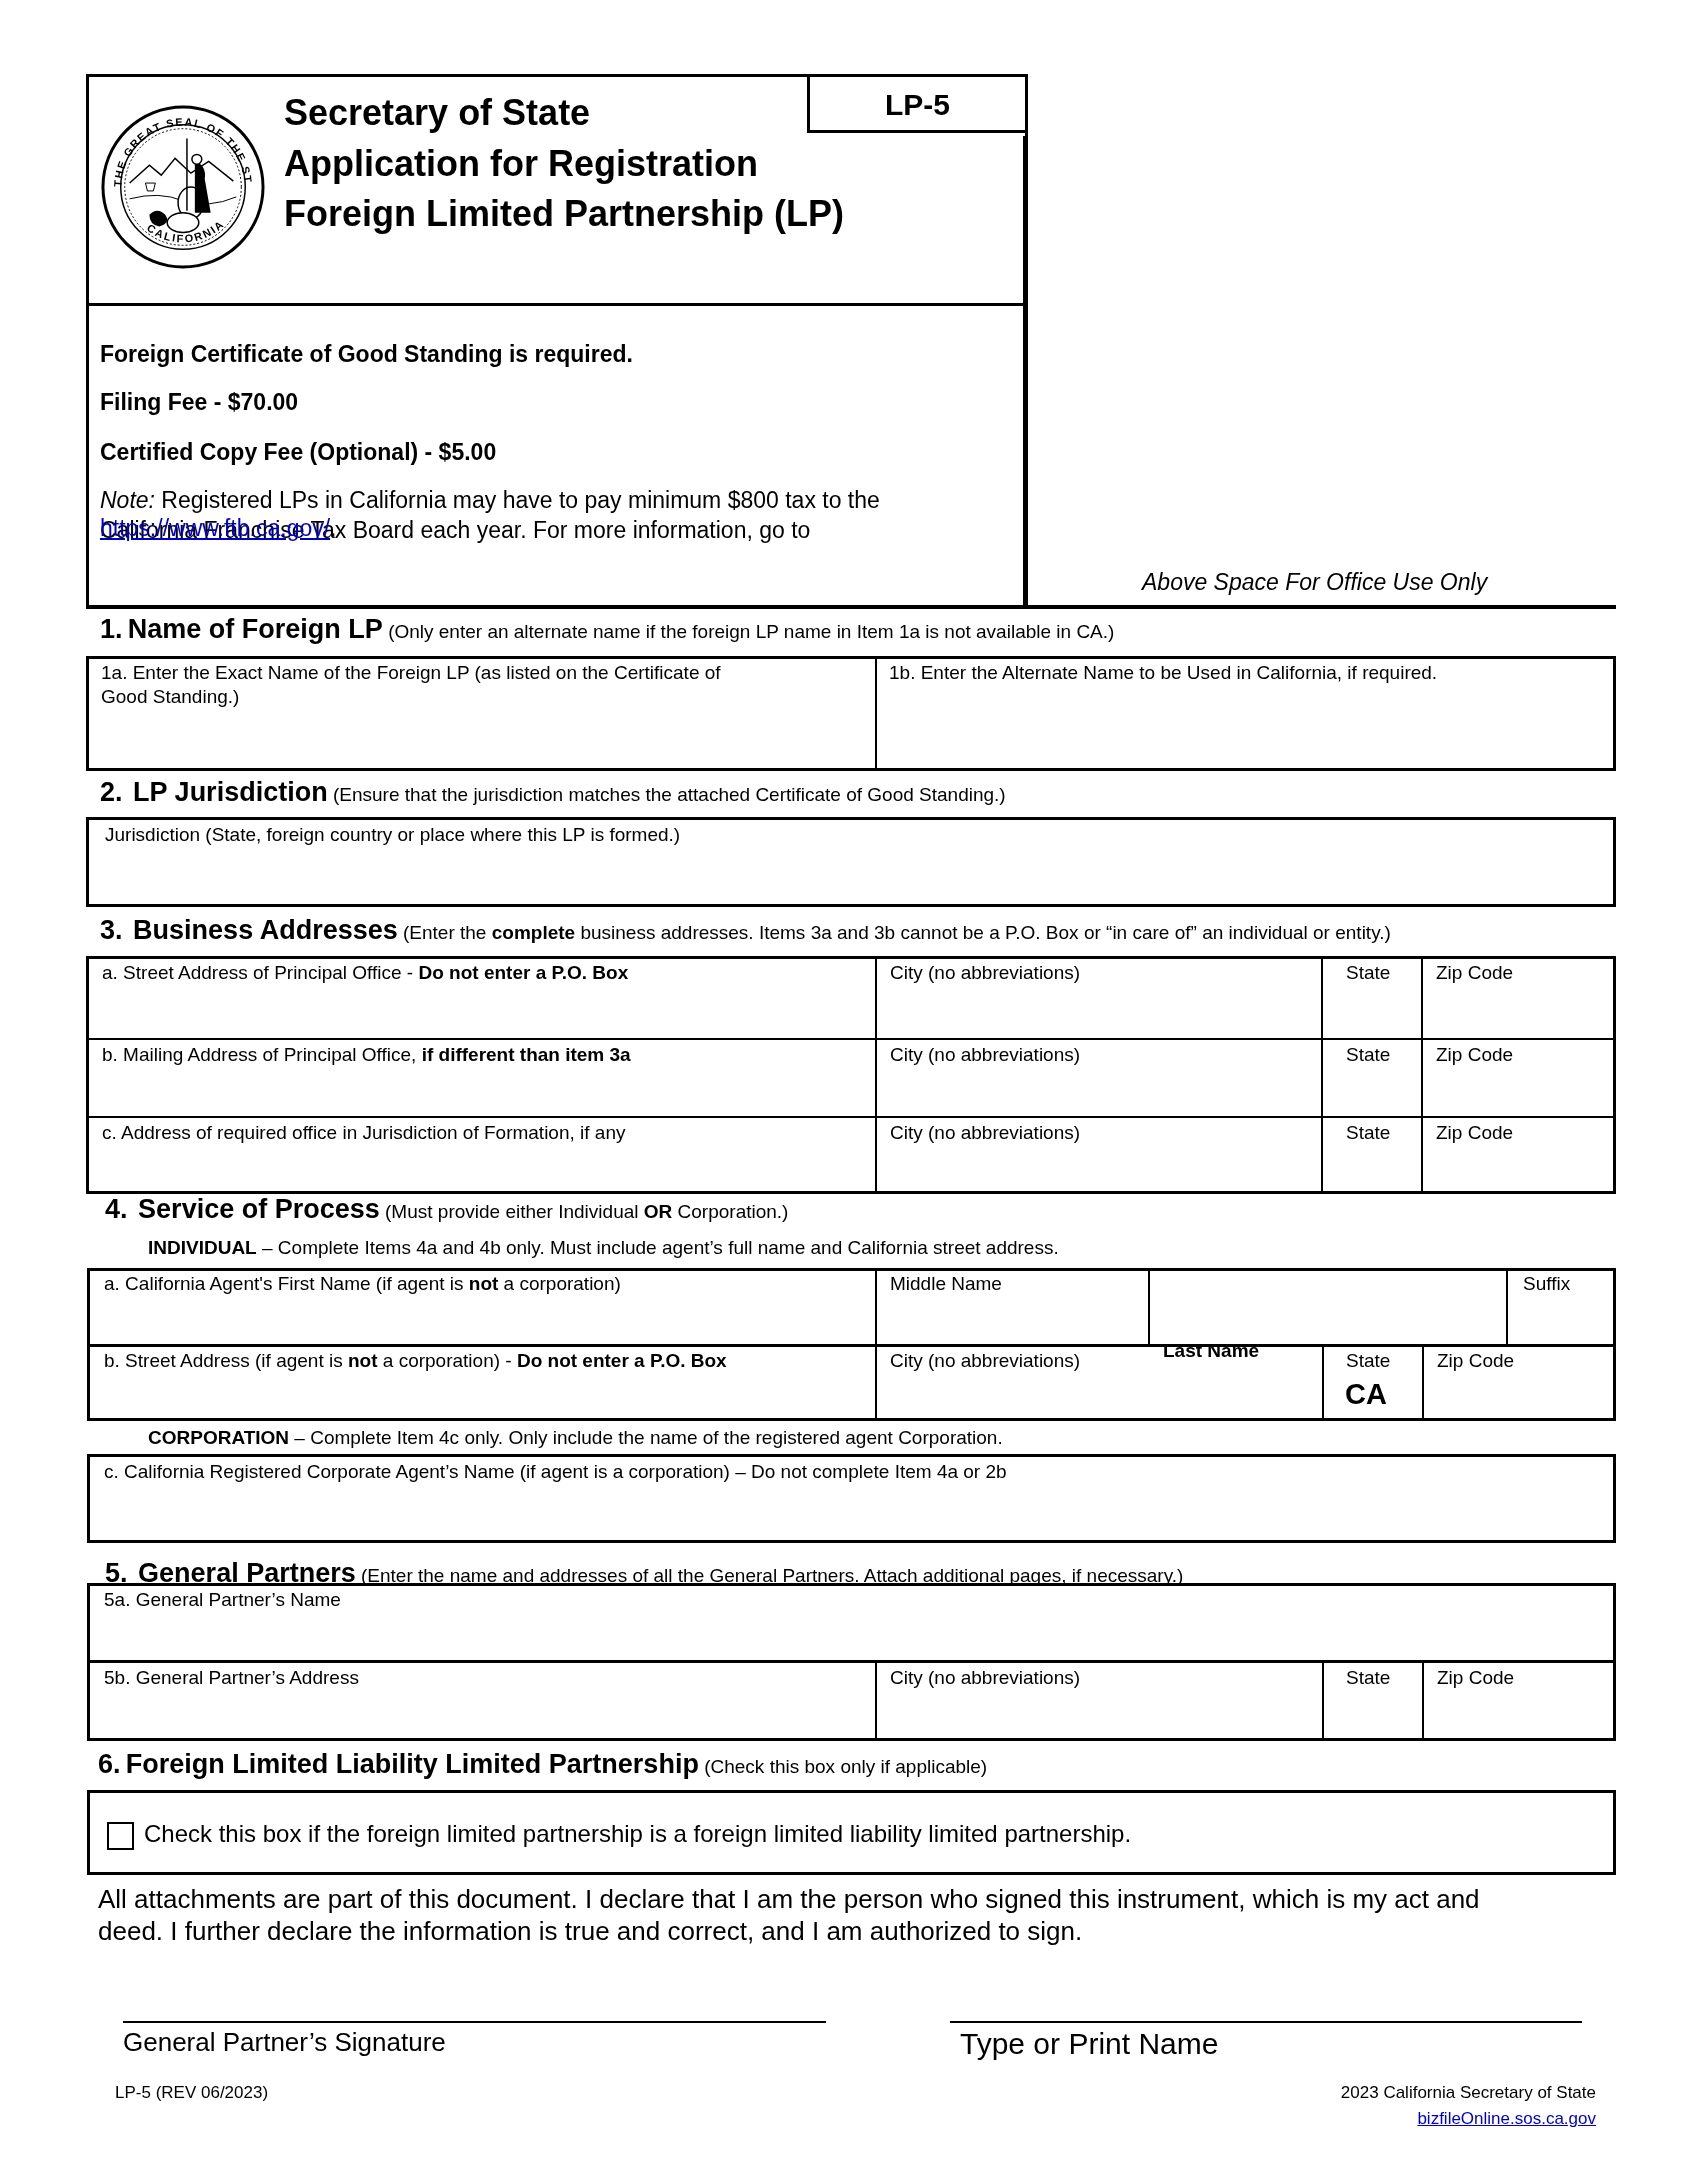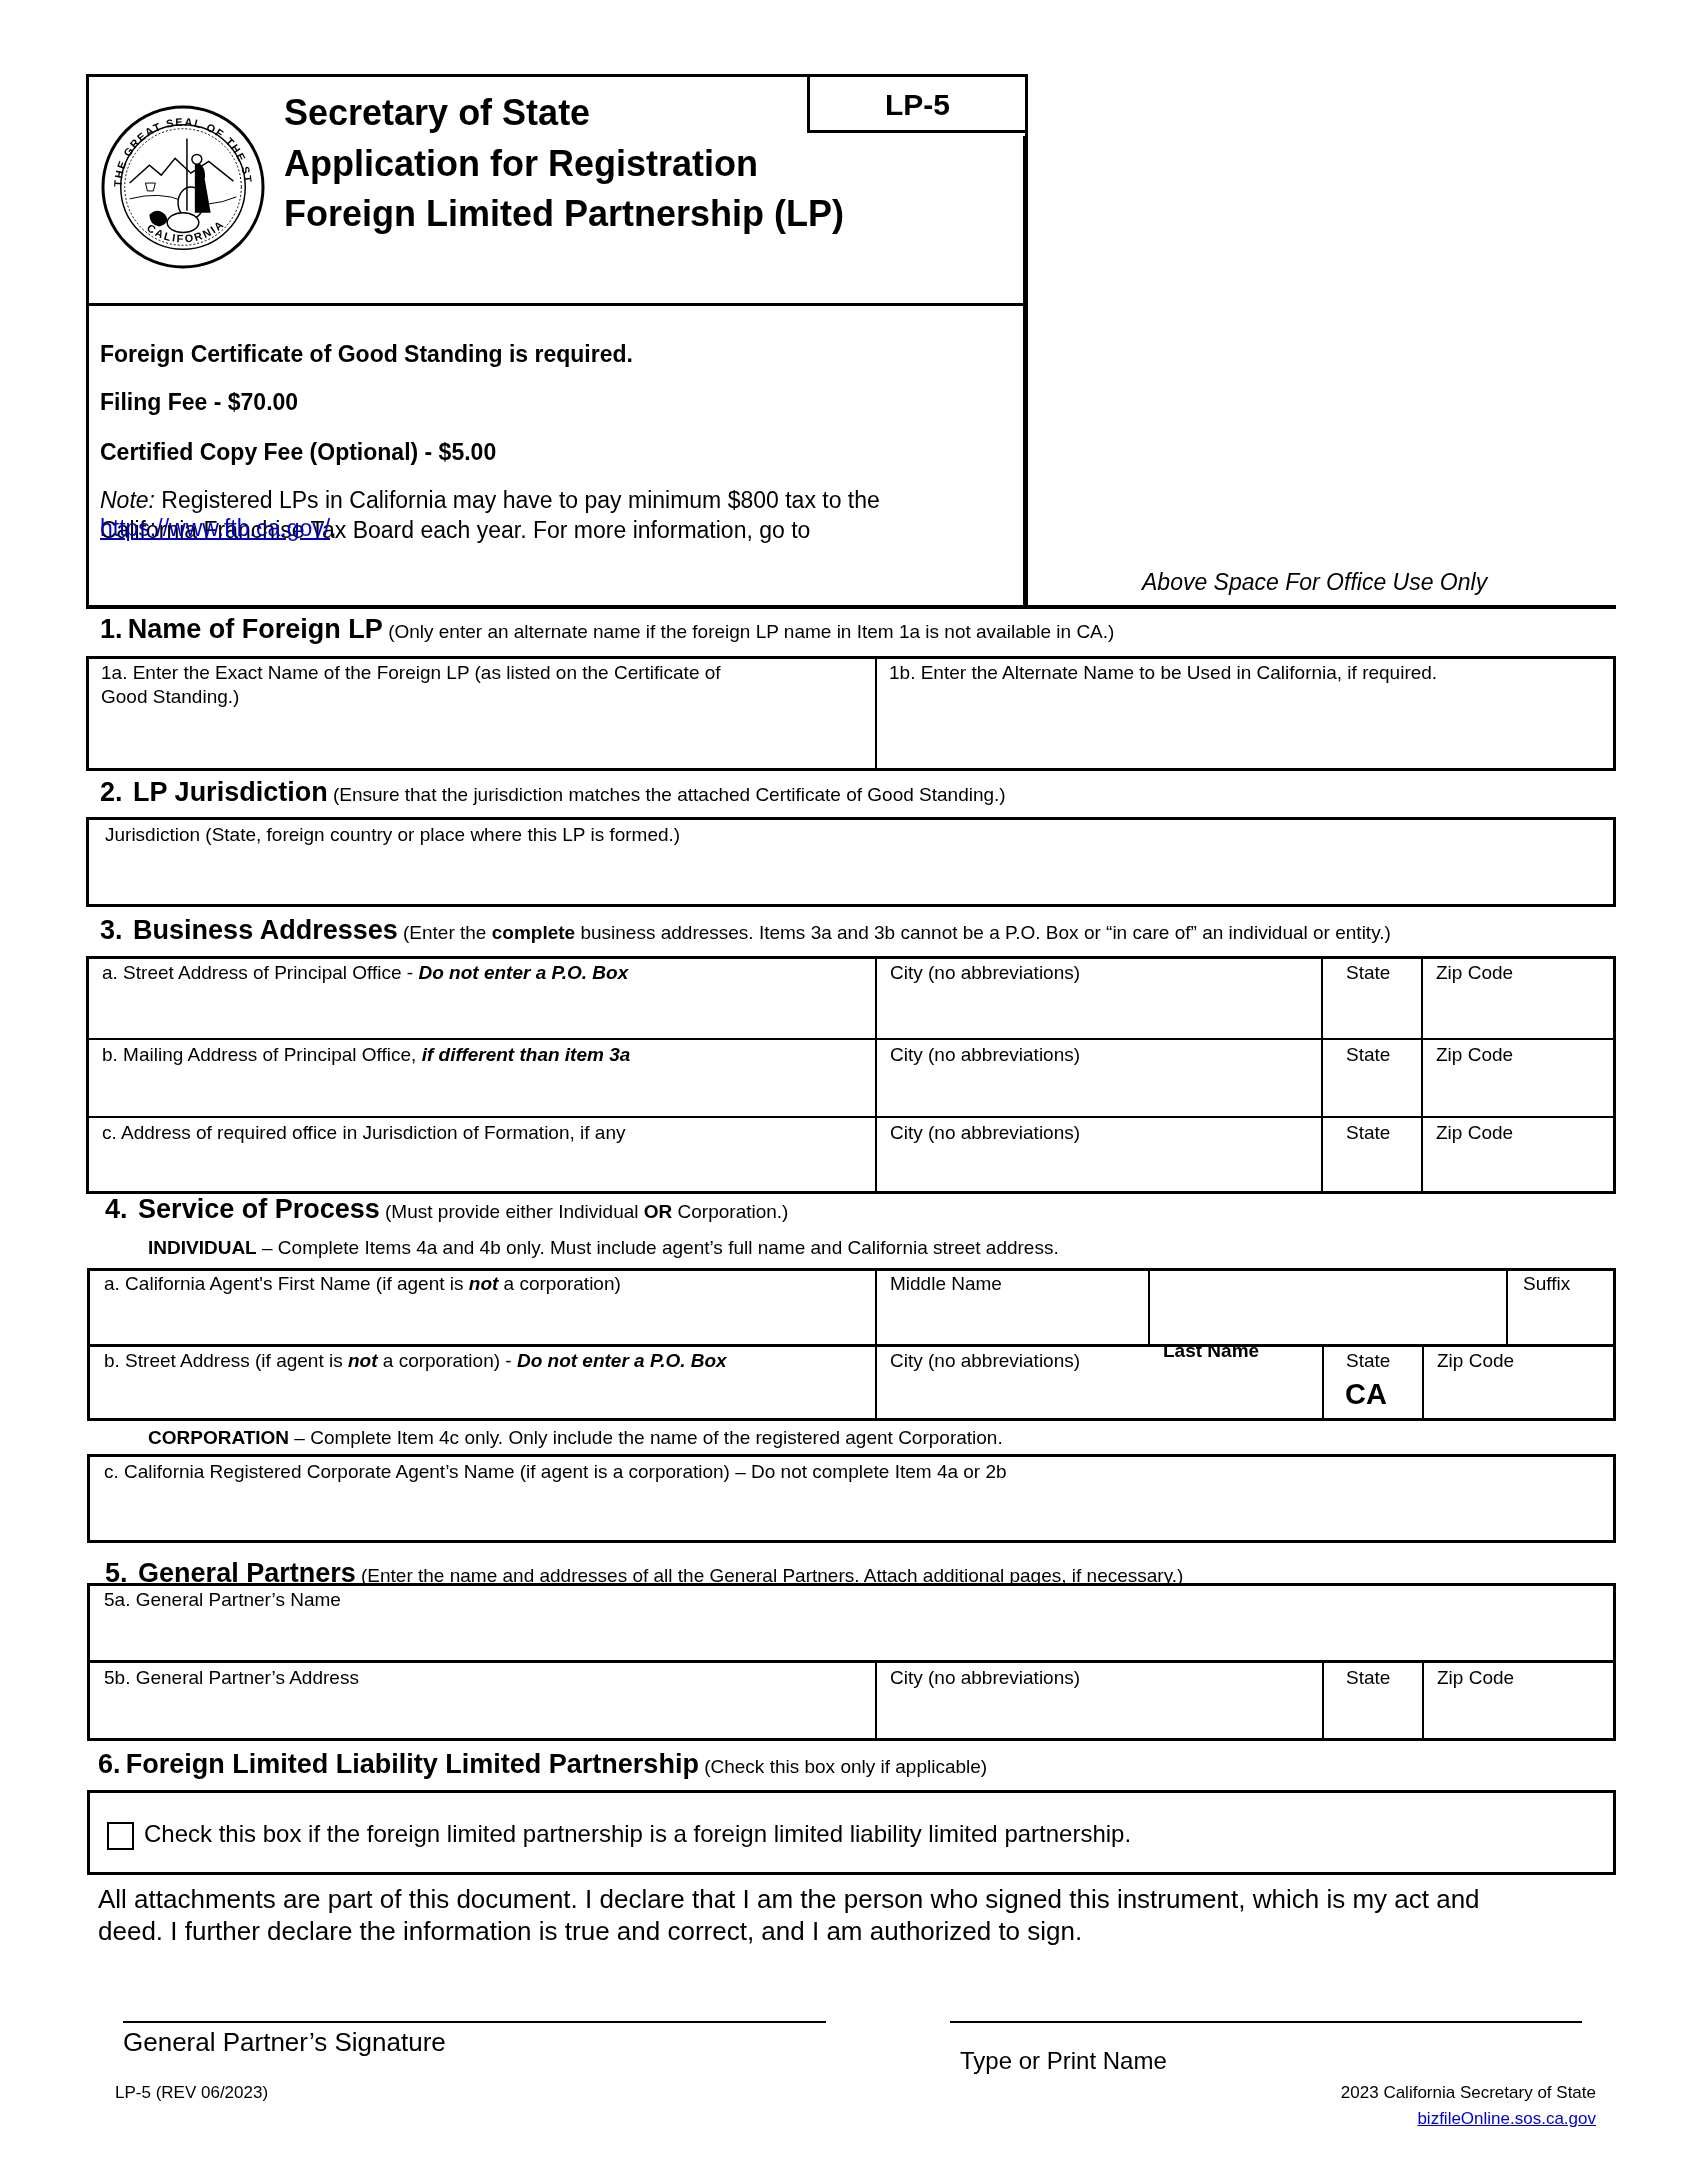--- a/index.html
+++ b/index.html
@@ -2,21 +2,21 @@
 <html><head>
 <meta charset="utf-8">
 <style>
   html,body{margin:0;padding:0;background:#fff;}
   body{width:1683px;height:2178px;position:relative;overflow:hidden;font-family:"Liberation Sans",sans-serif;color:#000;}
   .abs{position:absolute;}
   .box{position:absolute;border:3px solid #000;box-sizing:border-box;}
   .vl{position:absolute;background:#000;width:2px;}
   .hl{position:absolute;background:#000;height:3px;}
   .lbl{position:absolute;font-size:19px;line-height:24px;white-space:nowrap;}
-  .lbl b{font-weight:bold;font-style:italic;}
+  .lbl b{font-weight:bold;}
   .sect{position:absolute;white-space:nowrap;font-size:19px;}
   .sect .num,.sect .title{font-weight:bold;font-size:27px;}
   .sub{position:absolute;font-size:19px;white-space:nowrap;}
   .sub .cap{font-weight:bold;}
   .title-line{position:absolute;left:284px;font-size:36px;font-weight:bold;white-space:nowrap;}
   .info{position:absolute;left:100px;font-size:23px;white-space:nowrap;}
   .info.bold{font-weight:bold;}
   .link{color:#0000cc;text-decoration:underline;}
   .field{position:absolute;background:transparent;border:none;outline:none;font-family:"Liberation Sans",sans-serif;font-size:20px;}
 </style>
@@ -203,18 +203,18 @@
 <div class="box" style="left:87px;top:1790px;width:1529px;height:85px;"></div>
 <div class="abs" style="left:107px;top:1822px;width:27px;height:28px;border:2px solid #000;box-sizing:border-box;background:#fff;cursor:pointer;"></div>
 <div class="abs" style="left:144px;top:1820px;font-size:24px;white-space:nowrap;">Check this box if the foreign limited partnership is a foreign limited liability limited partnership.</div>
 
 <div class="abs" style="left:98px;top:1884px;font-size:26px;white-space:nowrap;">All attachments are part of this document. I declare that I am the person who signed this instrument, which is my act and</div>
 <div class="abs" style="left:98px;top:1916px;font-size:26px;white-space:nowrap;">deed. I further declare the information is true and correct, and I am authorized to sign.</div>
 
 <div class="abs" style="left:123px;top:2021px;width:703px;border-bottom:2px solid #000;height:0;"></div>
 <div class="abs" style="left:123px;top:2027px;font-size:26px;white-space:nowrap;">General Partner’s Signature</div>
 <div class="abs" style="left:950px;top:2021px;width:632px;border-bottom:2px solid #000;height:0;"></div>
-<div class="abs" style="left:960px;top:2027px;font-size:24px;white-space:nowrap;margin-top:20px;">Type or Print Name</div>
+<div class="abs" style="left:960px;top:2027px;font-size:30px;white-space:nowrap;">Type or Print Name</div>
 
 <div class="abs" style="left:115px;top:2083px;font-size:17px;white-space:nowrap;">LP-5 (REV 06/2023)</div>
 <div class="abs" style="right:87px;top:2083px;font-size:17px;white-space:nowrap;text-align:right;">2023 California Secretary of State</div>
 <div class="abs link" style="right:87px;top:2109px;font-size:17px;white-space:nowrap;text-align:right;">bizfileOnline.sos.ca.gov</div>
 
 
 </body></html>

